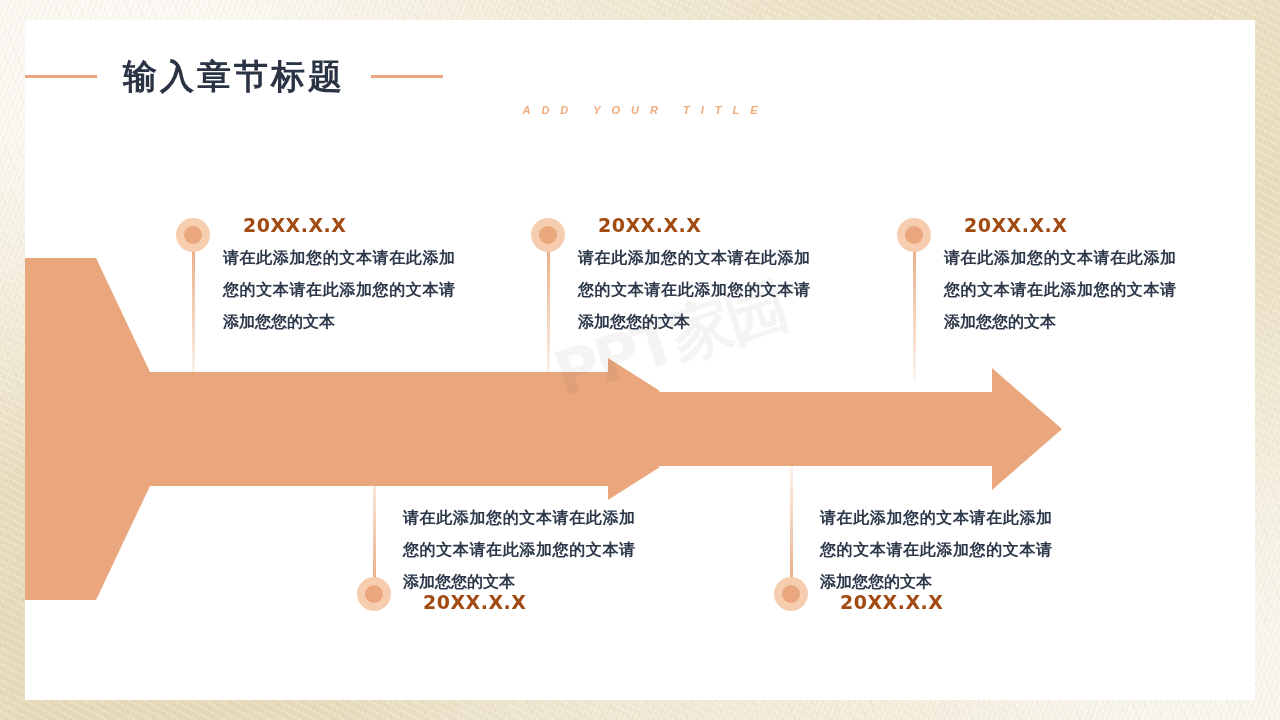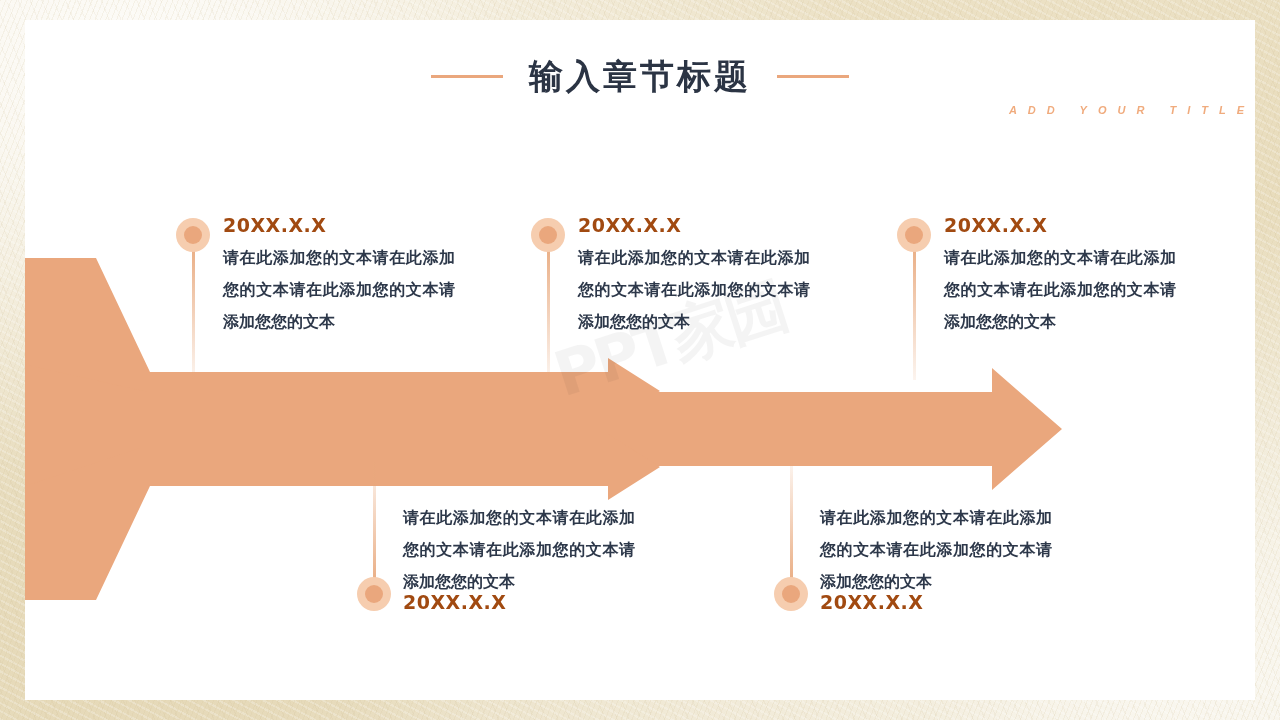--- a/index.html
+++ b/index.html
@@ -70,21 +70,20 @@
   #title-block {
     position: absolute;
     left: 0;
     top: 38px;
     width: 1230px;
     text-align: center;
   }
   .title-row {
     display: flex;
     align-items: center;
-    justify-content: center;
     gap: 26px;
   }
   .title-rule {
     width: 72px;
     height: 3px;
     background: #eaa77d;
   }
   #main-title {
     font-family: "DejaVu Sans", sans-serif;
     font-size: 34px;
@@ -96,21 +95,20 @@
   }
   #sub-title {
     margin-top: 9px;
     font-family: "Liberation Sans", sans-serif;
     font-size: 11px;
     font-style: italic;
     font-weight: bold;
     color: #f0ab7d;
     letter-spacing: 11px;
     text-indent: 11px;
-    text-align: right;
   }
 
   
   #arrow-layer {
     position: absolute;
     left: -25px;
     top: 0;
     width: 1280px;
     height: 680px;
     pointer-events: none;
@@ -148,20 +146,21 @@
     background: linear-gradient(0deg, #e8a87c 0%, rgba(232,168,124,0.12) 100%);
   }
   .node-date {
     position: absolute;
     font-family: "DejaVu Sans", sans-serif;
     font-size: 19px;
     font-weight: bold;
     color: #a14a11;
     letter-spacing: 0.5px;
     white-space: nowrap;
+    margin-left: 20px;
   }
   .node-body {
     position: absolute;
     width: 232px;
     font-family: "DejaVu Sans", sans-serif;
     font-size: 16px;
     font-weight: bold;
     color: #2d384a;
     line-height: 2.0;
     letter-spacing: 0px;

